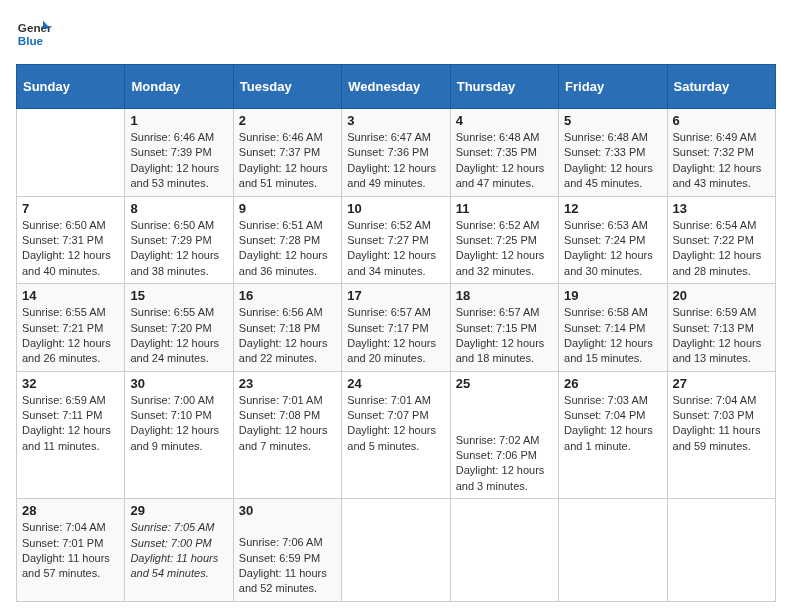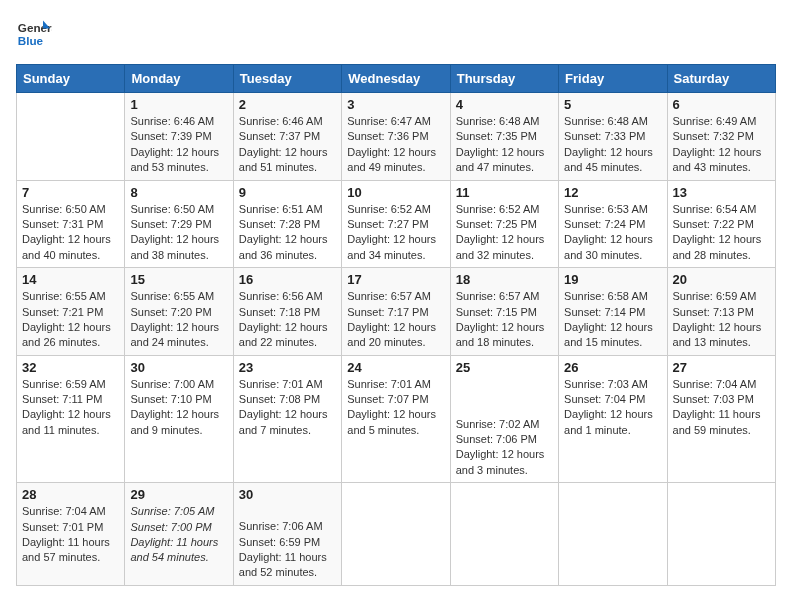--- a/index.html
+++ b/index.html
@@ -38,21 +38,21 @@
     }
     table {
       width: 100%;
       border-collapse: collapse;
       font-size: 11px;
     }
     thead tr th {
       background: #2a6eb5;
       color: #fff;
       text-align: left;
-      padding: 6px 6px;
+      padding: 14px 6px;
       font-size: 13px;
       font-weight: bold;
       border: 1px solid #1a5a99;
     }
     tbody tr td {
       border: 1px solid #ccc;
       vertical-align: top;
       padding: 4px 5px;
       width: 108px;
       min-height: 80px;

